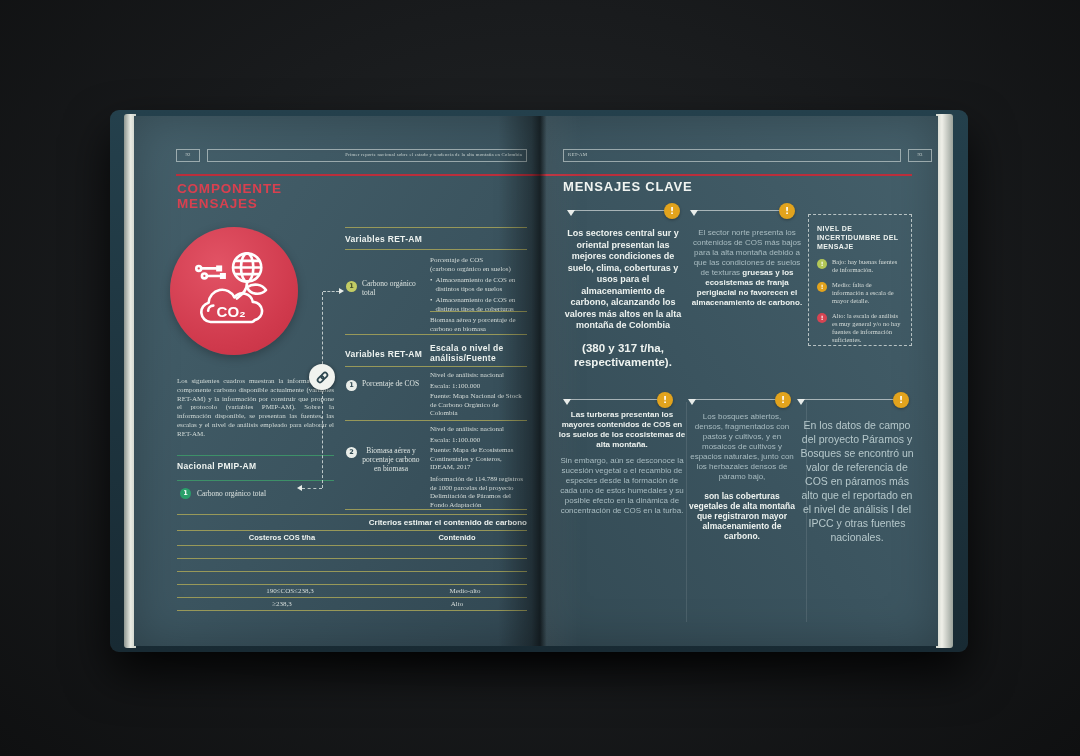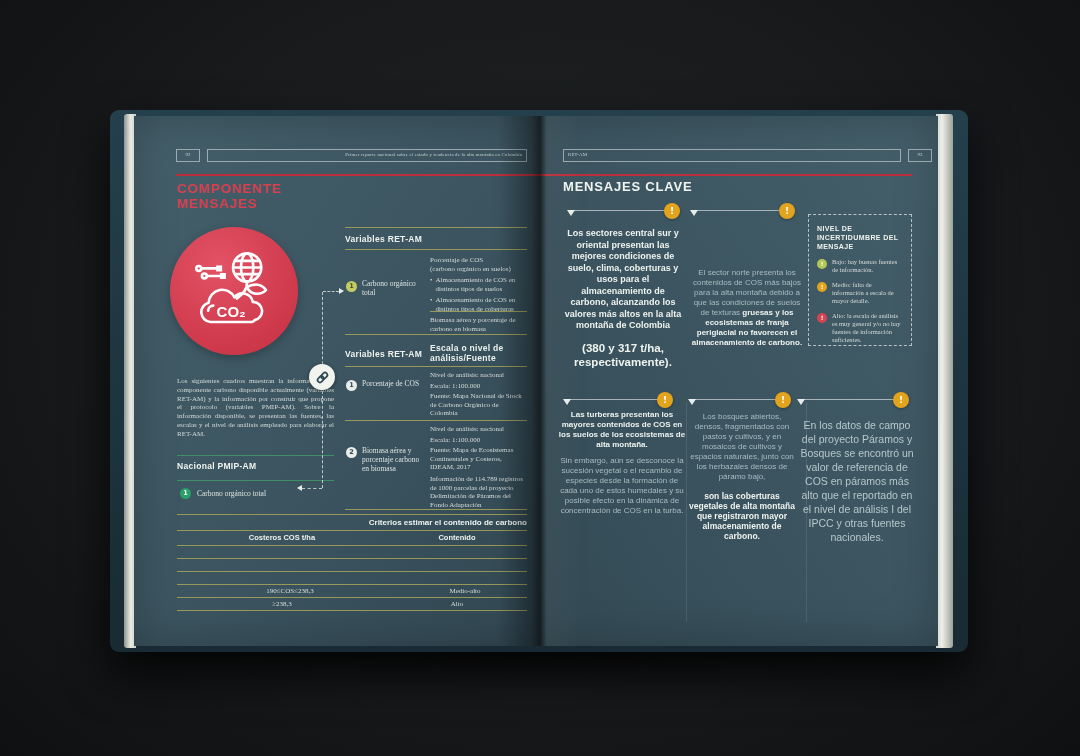--- a/index.html
+++ b/index.html
@@ -180,21 +180,21 @@
     </div>
     <div class="abs tbl-cell" style="left:85px;top:28px;width:97px;">
       <div>Nivel de análisis: nacional</div>
       <div style="margin-top:2px;">Escala: 1:100.000</div>
       <div style="margin-top:2px;">Fuente: Mapa Nacional de Stock de Carbono Orgánico de Colombia</div>
     </div>
     <div class="oline" style="left:0;top:77px;width:182px;"></div>
 
     <div class="abs" style="left:1px;top:103px;display:flex;gap:5px;">
       <span class="num-dot" style="width:11px;height:11px;background:#e9ede9;color:#2e4750;font:bold 6.5px/11px 'DejaVu Sans',sans-serif;margin-top:1px;">2</span>
-      <span class="tbl-label" style="width:58px;">Biomasa aérea y porcentaje carbono en biomasa</span>
+      <span class="tbl-label" style="width:58px;text-align:center;">Biomasa aérea y porcentaje carbono en biomasa</span>
     </div>
     <div class="abs tbl-cell" style="left:85px;top:82px;width:97px;">
       <div>Nivel de análisis: nacional</div>
       <div style="margin-top:2px;">Escala: 1:100.000</div>
       <div style="margin-top:2px;">Fuente: Mapa de Ecosistemas Continentales y Costeros, IDEAM, 2017</div>
       <div style="margin-top:3px;">Información de 114.789 registros de 1000 parcelas del proyecto Delimitación de Páramos del Fondo Adaptación</div>
     </div>
     <div class="oline" style="left:0;top:166px;width:182px;"></div>
   </div>
 
@@ -233,21 +233,21 @@
     <div class="marker-tri"></div>
     <div class="marker-line"></div>
     <div class="marker-dot">!</div>
   </div>
 
   <div class="msg" style="left:561px;top:228px;width:124px;font:bold 9px/11.5px 'Liberation Sans',sans-serif;">
     <span class="b">Los sectores central sur y oriental presentan las mejores condiciones de suelo, clima, coberturas y usos para el almacenamiento de carbono, alcanzando los valores más altos en la alta montaña de Colombia</span>
     <span class="b" style="display:block;margin-top:9px;font-size:11.5px;line-height:14px;">(380 y 317 t/ha, respectivamente).</span>
   </div>
 
-  <div class="msg" style="left:691px;top:228px;width:112px;font:8px/10px 'Liberation Sans',sans-serif;margin-top:40px;">
+  <div class="msg" style="left:691px;top:228px;width:112px;font:8px/10px 'Liberation Sans',sans-serif;">
     <span class="n">El sector norte presenta los contenidos de COS más bajos para la alta montaña debido a que las condiciones de suelos de texturas</span>
     <span class="b">gruesas y los ecosistemas de franja periglacial no favorecen el almacenamiento de carbono.</span>
   </div>
 
   <div class="legend">
     <div class="legend-title">NIVEL DE INCERTIDUMBRE DEL MENSAJE</div>
     <div class="legend-item">
       <span class="legend-dot bajo">!</span>
       <span class="legend-text">Bajo: hay buenas fuentes de información.</span>
     </div>

